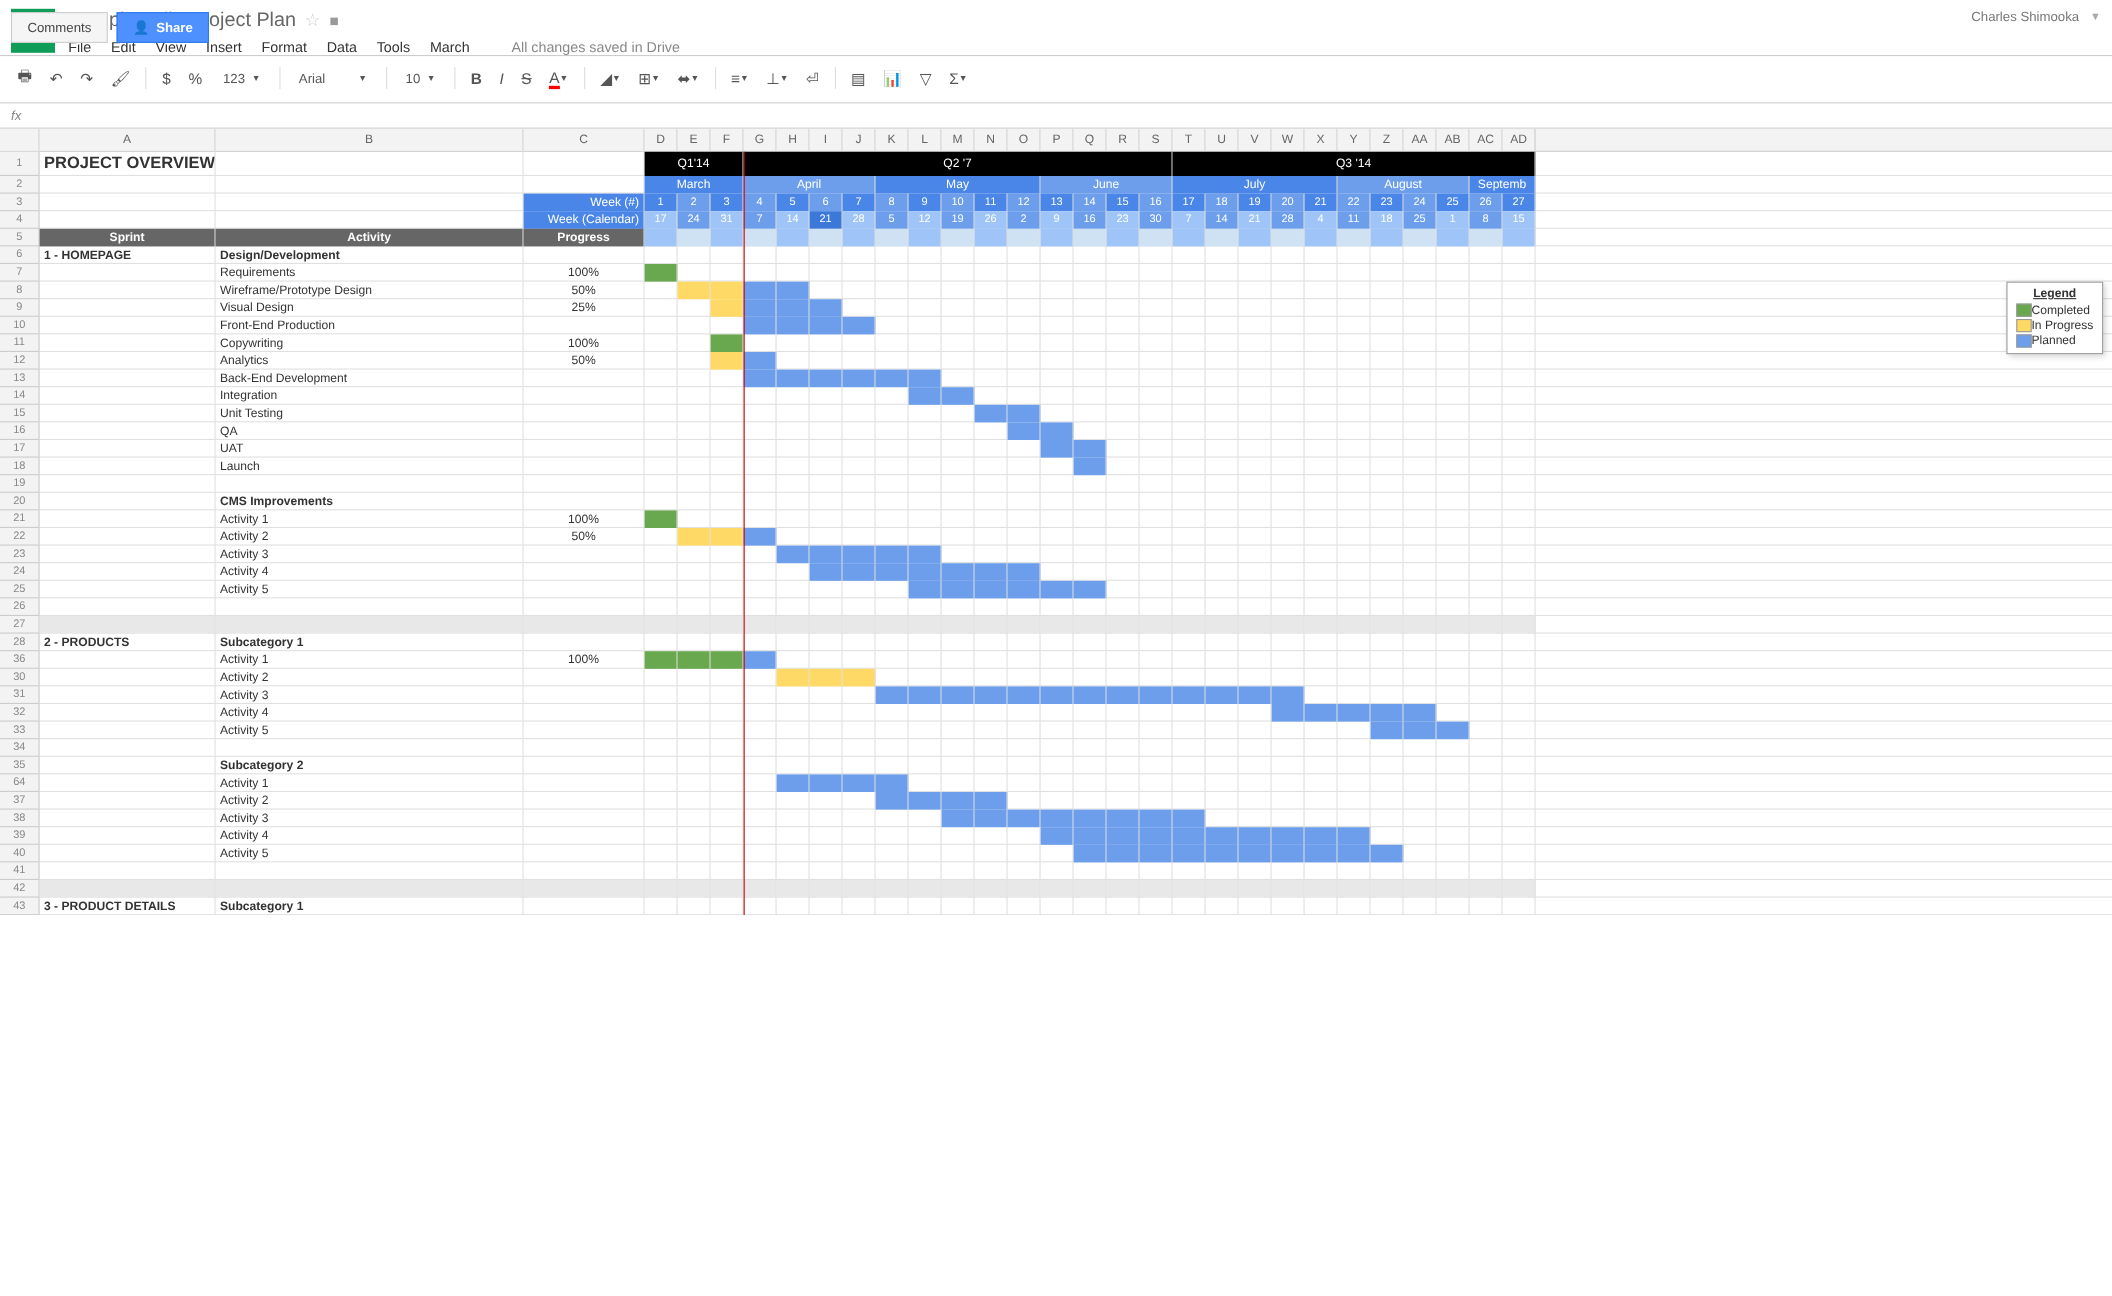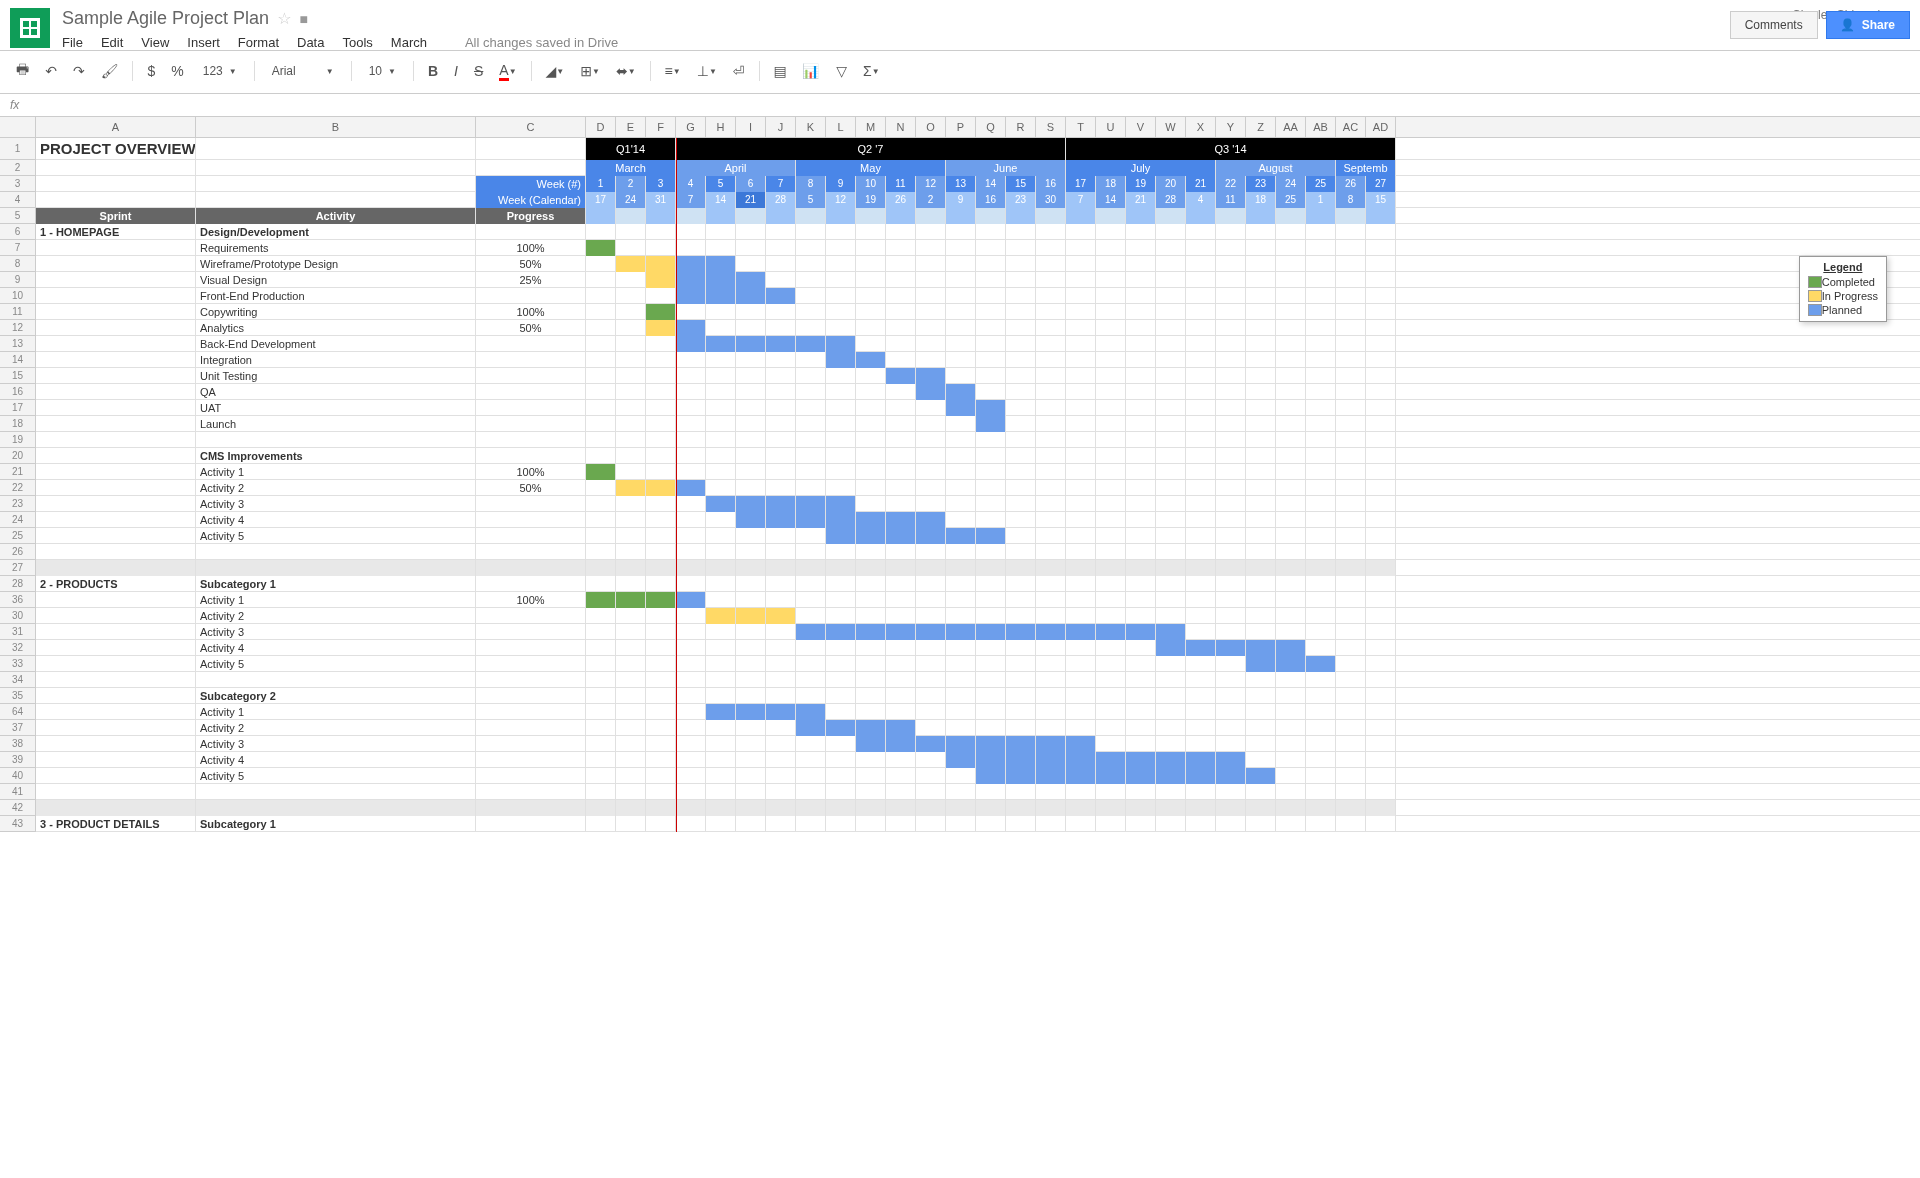--- a/index.html
+++ b/index.html
@@ -43,21 +43,21 @@
 .header-black{background:#000;color:#fff;text-align:center;font-size:11px}
 .header-blue1{background:#4a86e8;color:#fff;text-align:center;font-size:11px}
 .header-gray{background:#666;color:#fff;text-align:center;font-weight:bold;font-size:11px}
 .row-separator{background:#e8e8e8}
 .bold{font-weight:bold}
 .right{text-align:right}
 .bar-complete{background:#6aa84f}
 .bar-progress{background:#ffd966}
 .bar-planned{background:#6d9eeb}
 .today-line{position:absolute;top:0;bottom:0;width:1px;background:#cc0000;z-index:5}
-.legend{position:absolute;right:33px;top:256px;background:#fff;border:1px solid #999;box-shadow:2px 2px 6px rgba(0,0,0,0.2);padding:4px 8px;font-size:11px;z-index:10}
+.legend{position:absolute;right:8px;top:256px;background:#fff;border:1px solid #999;box-shadow:2px 2px 6px rgba(0,0,0,0.2);padding:4px 8px;font-size:11px;z-index:10}
 .legend-title{font-weight:bold;text-align:center;text-decoration:underline;margin-bottom:2px}
 .legend-row{display:flex;align-items:flex-start;gap:0;padding:1px 0}
 .legend-swatch{width:14px;height:12px;border:1px solid #999}
 </style>
 </head>
 <body>
 
 <div class="header">
   <div class="logo">
     <div class="logo-grid">
@@ -84,21 +84,21 @@
       <span>March</span>
       <span class="save-status">All changes saved in Drive</span>
     </div>
   </div>
   <div class="header-right">
     <span class="user-name">Charles Shimooka</span>
     <span class="dropdown-arrow">▼</span>
   </div>
 </div>
 
-<div style="display:flex;justify-content:flex-end;padding:0 10px;margin-top:-40px;margin-bottom:10px;gap:8px">
+<div style="display:flex;justify-content:flex-start;padding:0 10px;margin-top:-40px;margin-bottom:10px;gap:8px">
   <button class="comments-btn">Comments</button>
   <button class="share-btn">
     <span>👤</span>
     <span>Share</span>
   </button>
 </div>
 
 <div class="toolbar">
   <span class="tb-btn">🖶</span>
   <span class="tb-btn">↶</span>

